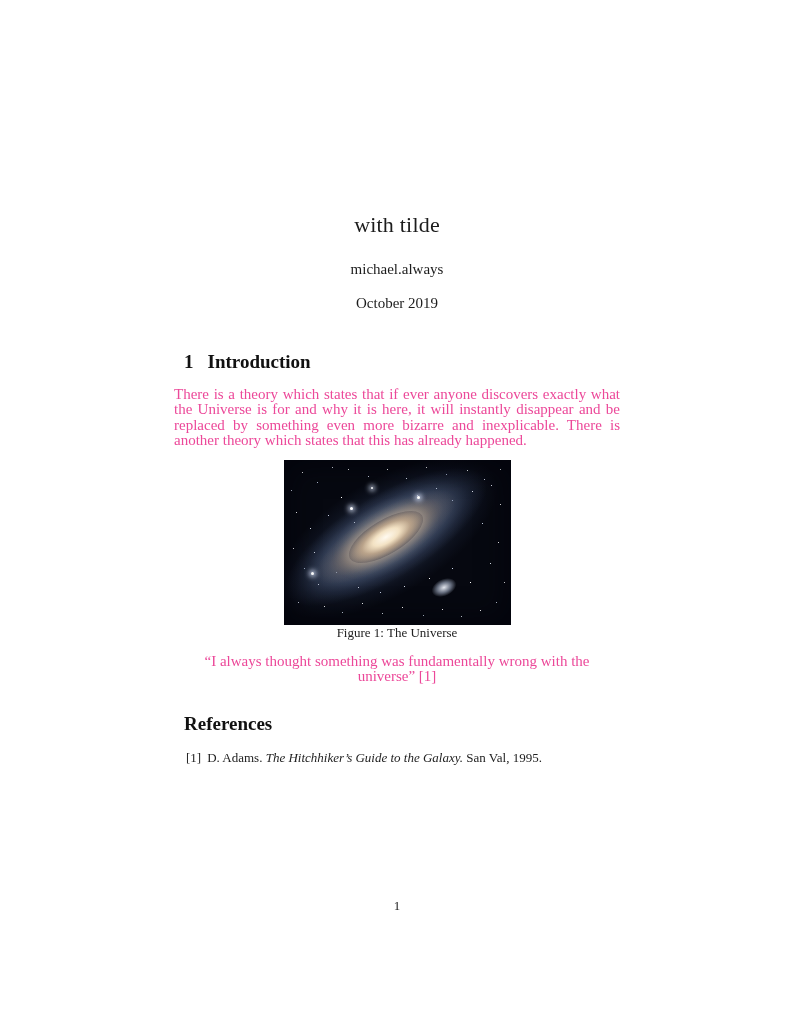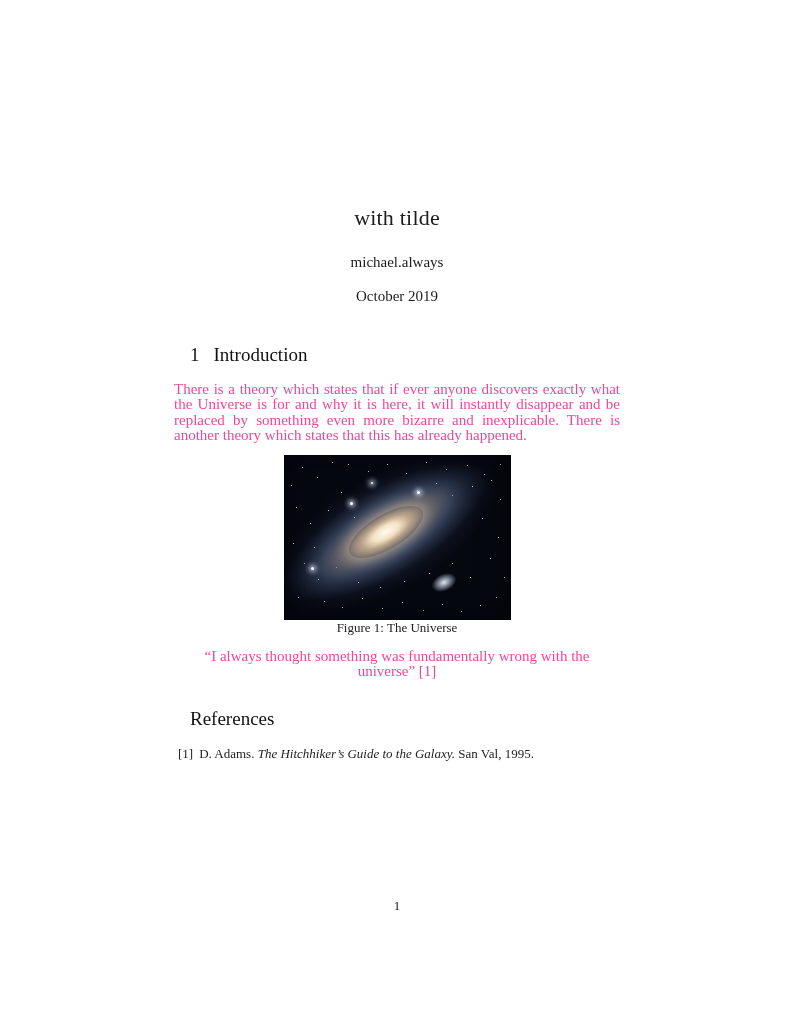--- a/index.html
+++ b/index.html
@@ -7,21 +7,21 @@
     padding: 0;
     background: #ffffff;
   }
   .page {
     position: relative;
     width: 794px;
     height: 944px;
     margin: 0 auto;
     background: #ffffff;
     box-sizing: border-box;
-    padding: 0 174px;
+    padding: 7px 174px;
     overflow: hidden;
     font-family: "Liberation Serif", "DejaVu Serif", serif;
     color: #1c1c1c;
   }
   .doc-title {
     margin: 0;
     padding-top: 205px;
     text-align: center;
     font-size: 22px;
     font-weight: 400;
@@ -31,24 +31,24 @@
     margin-top: 23px;
     text-align: center;
     font-size: 15px;
   }
   .doc-date {
     margin-top: 17px;
     text-align: center;
     font-size: 15px;
   }
   .section-heading {
-    margin: 16px;
+    margin: 10px;
     margin-top: 39px;
     font-size: 19px;
-    font-weight: 400;
+    font-weight: 700;
     color: #111111;
   }
   .section-number {
     display: inline-block;
     margin-right: 14px;
   }
   .body-par {
     margin: 0;
     margin-top: 14px;
     font-size: 15px;
@@ -166,21 +166,21 @@
   .bs3 { left: 27px;  top: 112px; }
   .bs4 { left: 87px;  top: 27px; width: 2px; height: 2px; }
   figcaption.figure-caption {
     margin-top: 0;
     font-size: 13px;
     color: #222222;
   }
   .sec2 { margin-top: 42px; }
   .refs-heading { margin-top: 28px; }
   .ref-entry {
-    margin: 4px;
+    margin: 12px;
     margin-top: 15px;
     font-size: 13px;
     line-height: 15.3px;
     color: #222222;
   }
   .ref-label { margin-right: 6px; }
   .ref-title { font-style: italic; }
   .page-number {
     position: absolute;
     left: 0;

